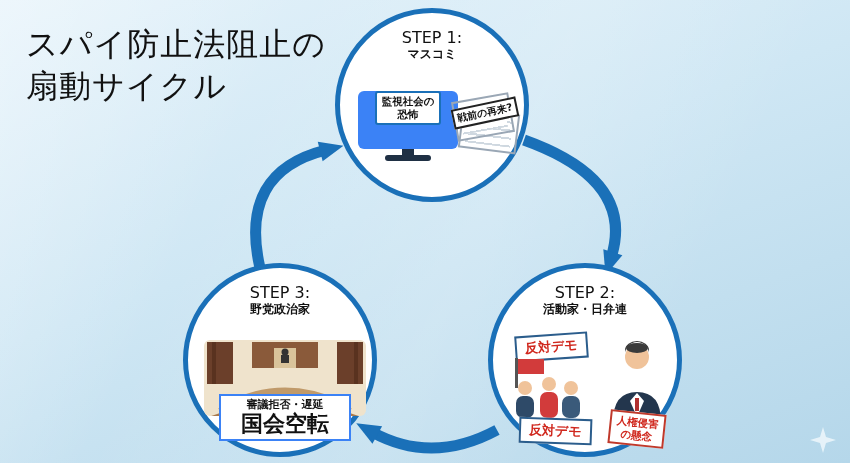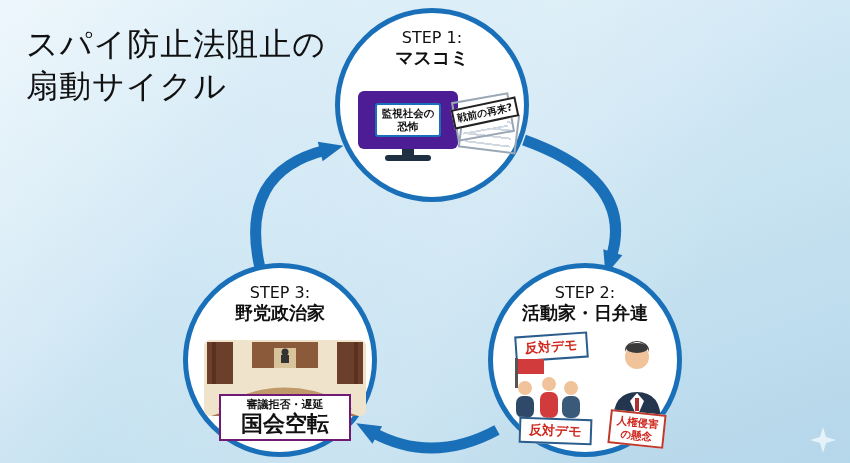--- a/index.html
+++ b/index.html
@@ -12,25 +12,25 @@
     content:"";position:absolute;inset:0;pointer-events:none;
     background:linear-gradient(115deg,rgba(255,255,255,.35) 0%,rgba(255,255,255,0) 28%,rgba(255,255,255,.16) 55%,rgba(255,255,255,0) 78%);
   }
   .title{position:absolute;top:24px;left:26px;font-size:32px;font-weight:normal;line-height:1.3;letter-spacing:1px;}
   .center-caption{position:absolute;left:298px;top:222px;width:268px;text-align:center;font-weight:bold;font-size:21px;line-height:1.35;}
   .node{position:absolute;width:194px;height:194px;border-radius:50%;background:#fff;border:5px solid #1a70b8;box-sizing:border-box;text-align:center;}
   .node-1{left:335px;top:8px;}
   .node-2{left:488px;top:263px;}
   .node-3{left:183px;top:263px;}
   .step-label{font-size:16px;font-weight:normal;margin-top:15px;line-height:1.2;}
-  .step-name{font-size:18px;font-weight:bold;line-height:1.2;}
+  .step-name{font-size:12px;font-weight:bold;line-height:1.2;}
   .arrows{position:absolute;inset:0;pointer-events:none;}
   
   .tv{position:absolute;left:18px;top:78px;width:100px;}
-  .tv-screen{width:100px;height:58px;background:#4c1d95;border-radius:6px;display:flex;align-items:center;justify-content:center;}
+  .tv-screen{width:100px;height:58px;background:#3b82f6;border-radius:6px;display:flex;align-items:flex-start;justify-content:center;}
   .tv-inner{background:#fff;border:2px solid #1a70b8;border-radius:3px;padding:2px 5px;font-size:10.5px;font-weight:bold;line-height:1.25;}
   .tv-neck{width:12px;height:6px;background:#1f3044;margin:0 auto;}
   .tv-base{width:46px;height:6px;background:#1f3044;border-radius:3px;margin:0 auto;}
   
   .news{position:absolute;left:112px;top:82px;width:72px;height:66px;}
   .news .sheet{position:absolute;width:58px;height:40px;background:#fff;border:2px solid #9aa7b5;box-sizing:border-box;
     background-image:repeating-linear-gradient(180deg,transparent 0 6px,#cfd8e0 6px 8px);background-clip:content-box;padding:4px;}
   .news .s1{top:16px;left:8px;transform:rotate(7deg);}
   .news .s2{top:2px;left:2px;transform:rotate(-10deg);}
   .news-label{position:absolute;top:8px;left:0px;transform:rotate(-12deg);background:#fff;border:2px solid #222;
@@ -39,21 +39,21 @@
   .sign{position:absolute;background:#fff;border:2px solid #2b5d8c;font-weight:bold;color:#d0281e;
     font-size:13px;padding:2px 8px;white-space:nowrap;box-sizing:border-box;}
   .sign-top{left:22px;top:66px;transform:rotate(-4deg);}
   .sign-bottom{left:26px;top:150px;transform:rotate(2deg);}
   .protest{position:absolute;left:14px;top:90px;}
   .lawyer{position:absolute;left:112px;top:72px;}
   .claim-paper{position:absolute;left:116px;top:144px;background:#fff;border:2px solid #c0392b;color:#d0281e;
     font-size:10.5px;font-weight:bold;line-height:1.25;padding:2px 5px;transform:rotate(6deg);white-space:nowrap;}
   
   .parliament{position:absolute;left:16px;top:72px;}
-  .banner{position:absolute;left:31px;top:126px;width:132px;background:#fff;border:2px solid #701a75;box-sizing:border-box;padding:2px 0 3px;}
+  .banner{position:absolute;left:31px;top:126px;width:132px;background:#fff;border:2px solid #3b82f6;box-sizing:border-box;padding:2px 0 3px;}
   .banner-s{font-size:11px;font-weight:bold;line-height:1.2;}
   .banner-b{font-size:22px;font-weight:bold;line-height:1.15;}
   .sparkle{position:absolute;right:14px;bottom:10px;}
 </style>
 </head>
 <body>
 
 <div class="canvas">
 
   <svg class="arrows" width="850" height="463" viewBox="0 0 850 463">

